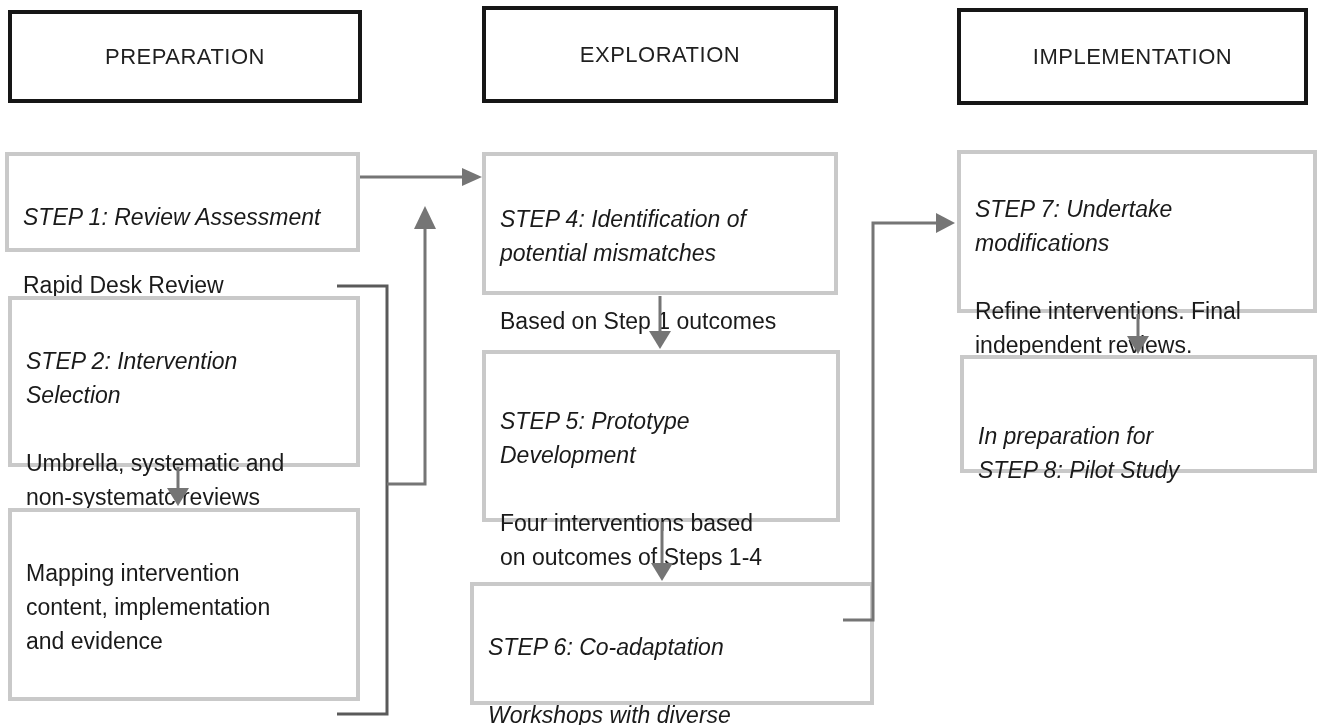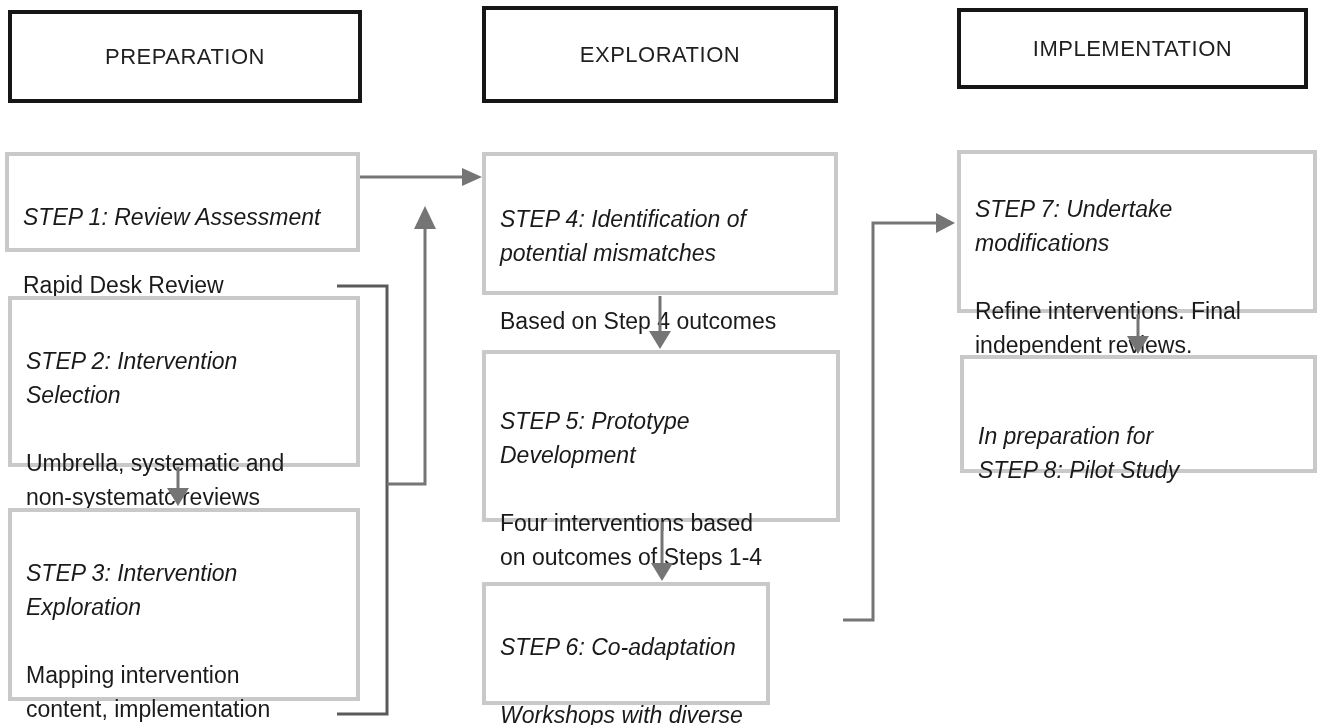--- a/index.html
+++ b/index.html
@@ -28,41 +28,41 @@
     display: flex;
     align-items: center;
     justify-content: center;
     font-size: 22px;
     letter-spacing: 0.5px;
     color: var(--header-text);
     background: var(--background);
   }
   #hdr-preparation    { left: 8px;   top: 10px; width: 354px; height: 93px; }
   #hdr-exploration    { left: 482px; top: 6px;  width: 356px; height: 97px; }
-  #hdr-implementation { left: 957px; top: 8px;  width: 351px; height: 81px; }
+  #hdr-implementation { left: 957px; top: 8px;  width: 351px; height: 97px; }
 
   .step-box {
     position: absolute;
     border: 4px solid var(--box-border);
     background: var(--background);
     padding: 10px 12px 8px 14px;
     font-size: 23px;
     line-height: 34px;
     white-space: pre-line;
   }
   .step-title { font-style: italic; }
   .step-body  { font-style: normal; }
   .step-body.italic { font-style: italic; }
 
   #box-step1 { left: 5px;   top: 152px; width: 355px; height: 100px; }
   #box-step2 { left: 8px;   top: 296px; width: 352px; height: 171px; }
   #box-step3 { left: 8px;   top: 508px; width: 352px; height: 193px; }
   #box-step4 { left: 482px; top: 152px; width: 356px; height: 143px; padding-top: 12px; }
   #box-step5 { left: 482px; top: 350px; width: 358px; height: 172px; padding-top: 16px; }
-  #box-step6 { left: 482px; top: 582px; width: 288px; height: 123px; }
+  #box-step6 { left: 470px; top: 582px; width: 404px; height: 123px; }
   #box-step7 { left: 957px; top: 150px; width: 360px; height: 163px; padding-top: 4px; }
   #box-step8 { left: 960px; top: 355px; width: 357px; height: 118px; padding-top: 26px; }
 
   .connectors {
     position: absolute;
     left: 0; top: 0;
     width: 1325px;
     height: 725px;
     pointer-events: none;
   }
@@ -91,31 +91,29 @@
   </div>
 
   <div class="step-box" id="box-step2">
     <div class="step-title">STEP 2: Intervention
 Selection</div>
     <div class="step-body">Umbrella, systematic and
 non-systematc reviews</div>
   </div>
 
   <div class="step-box" id="box-step3">
-    <div class="step-title">STEP 3: Intervention
-Exploration</div>
     <div class="step-body">Mapping intervention
 content, implementation
 and evidence</div>
   </div>
 
   <div class="step-box" id="box-step4">
     <div class="step-title">STEP 4: Identification of
 potential mismatches</div>
-    <div class="step-body">Based on Step 4 outcomes</div>
+    <div class="step-body">Based on Step 1 outcomes</div>
   </div>
 
   <div class="step-box" id="box-step5">
     <div class="step-title">STEP 5: Prototype
 Development</div>
     <div class="step-body">Four interventions based
 on outcomes of Steps 1-4</div>
   </div>
 
   <div class="step-box" id="box-step6">

